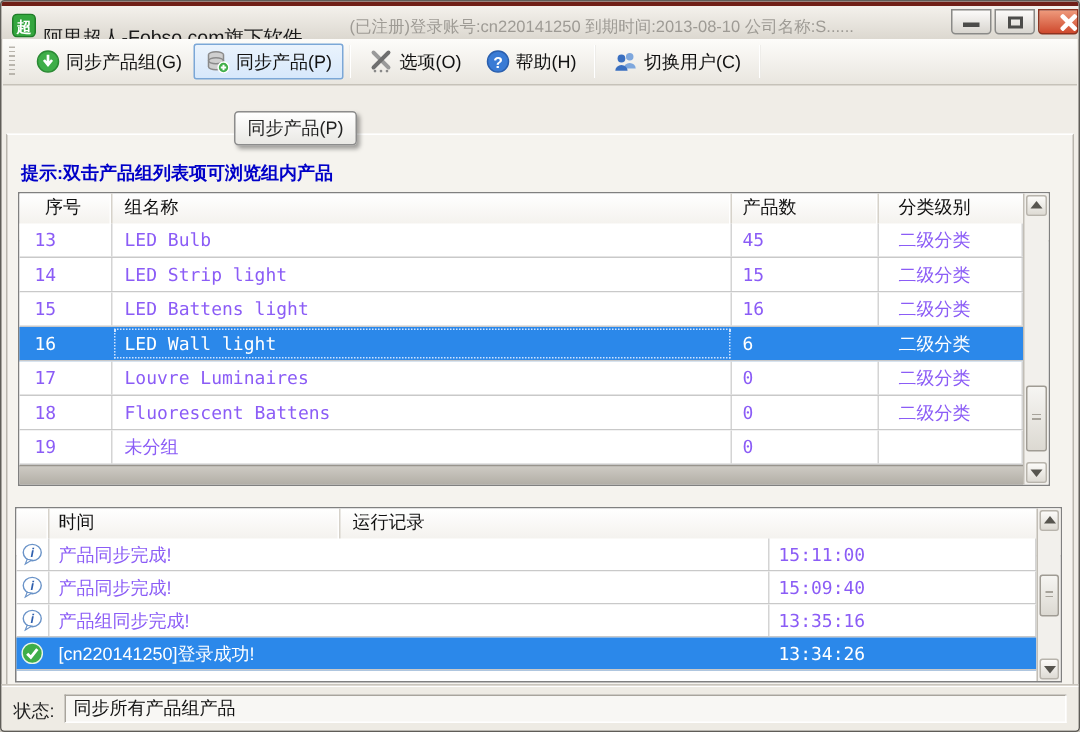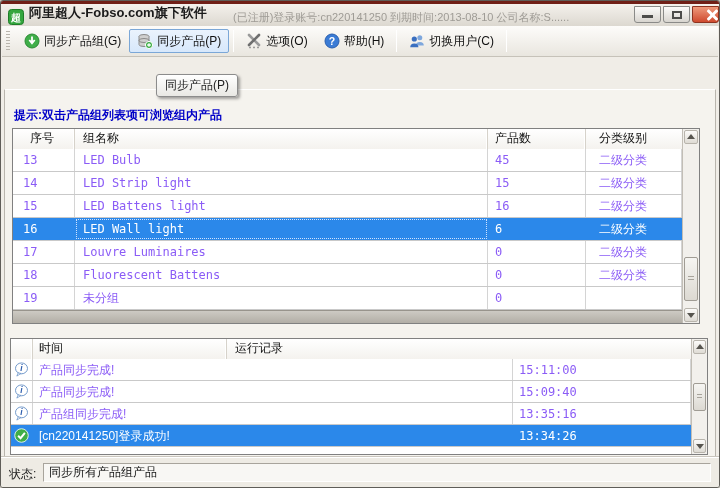--- a/index.html
+++ b/index.html
@@ -3,21 +3,21 @@
 <meta charset="utf-8">
 <style>
   * { margin:0; padding:0; box-sizing:border-box; }
   html,body { width:720px; height:488px; background:#c8c4bc; font-family:"Liberation Sans","DejaVu Sans",sans-serif; }
   .win { position:relative; width:720px; height:488px; background:#f0ede7; border:1px solid #5f5d58; border-radius:3px; overflow:hidden; }
 
   
   .titlebar { position:absolute; left:0; top:0; right:0; height:25px;
     background:linear-gradient(#f4f1ec,#dcd8d0); border-top:3px solid #701f17; }
   .appicon { position:absolute; left:7px; top:5px; width:16px; height:16px; }
-  .title-text { position:absolute; left:28px; top:0; font-size:13px; font-weight:bold; color:#1a1a1a; white-space:nowrap; }
+  .title-text { position:absolute; left:28px; top:12px; font-size:13px; font-weight:normal; color:#1a1a1a; white-space:nowrap; }
   .title-status { position:absolute; left:232px; top:6px; width:390px; font-size:11px; color:#8d8a84;
     white-space:nowrap; overflow:hidden; opacity:.8; filter:blur(.4px); }
   .winbtn { position:absolute; top:2px; width:27px; height:17px; border:1px solid #8a8a88; border-radius:0 0 3px 3px;
     background:linear-gradient(#fcfbfa,#d8d5cf); cursor:default; }
   .winbtn.min { left:633px; } .winbtn.max { left:662px; }
   .winbtn.close { left:691px; width:27px; background:linear-gradient(#ee9a7c,#cf4a2e); border-color:#8d3320; }
   .g-min { position:absolute; left:7px; bottom:4px; width:11px; height:0; border-bottom:3px solid #4c4c4a; }
   .g-max { position:absolute; left:8px; top:4px; width:10px; height:8px; border:2px solid #4c4c4a; }
   .g-close { position:absolute; left:13px; top:2px; width:12px; height:12px; }
   .g-close::before,.g-close::after { content:""; position:absolute; left:5px; top:-1px; width:3px; height:14px; background:#fff; border-radius:1px; }

